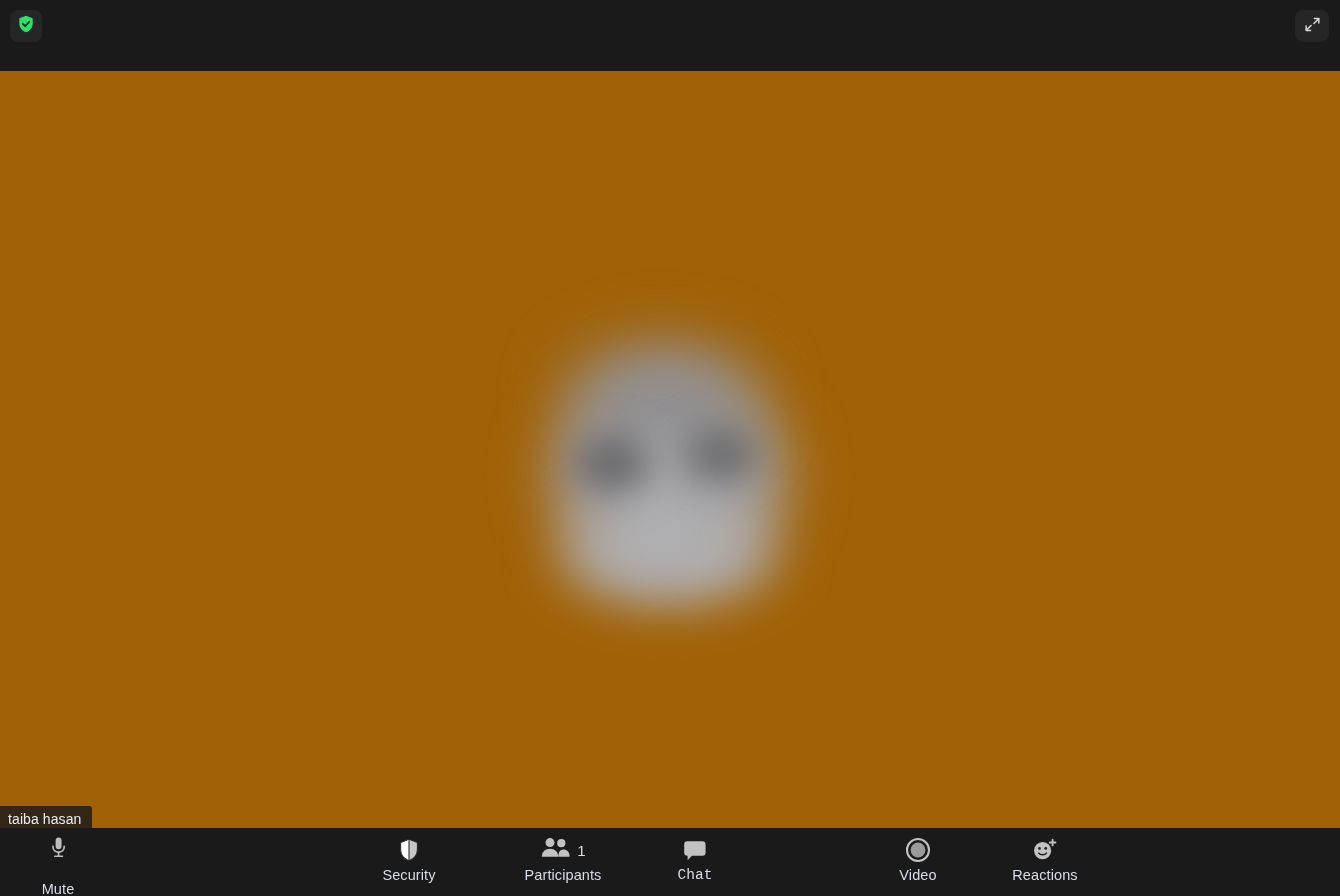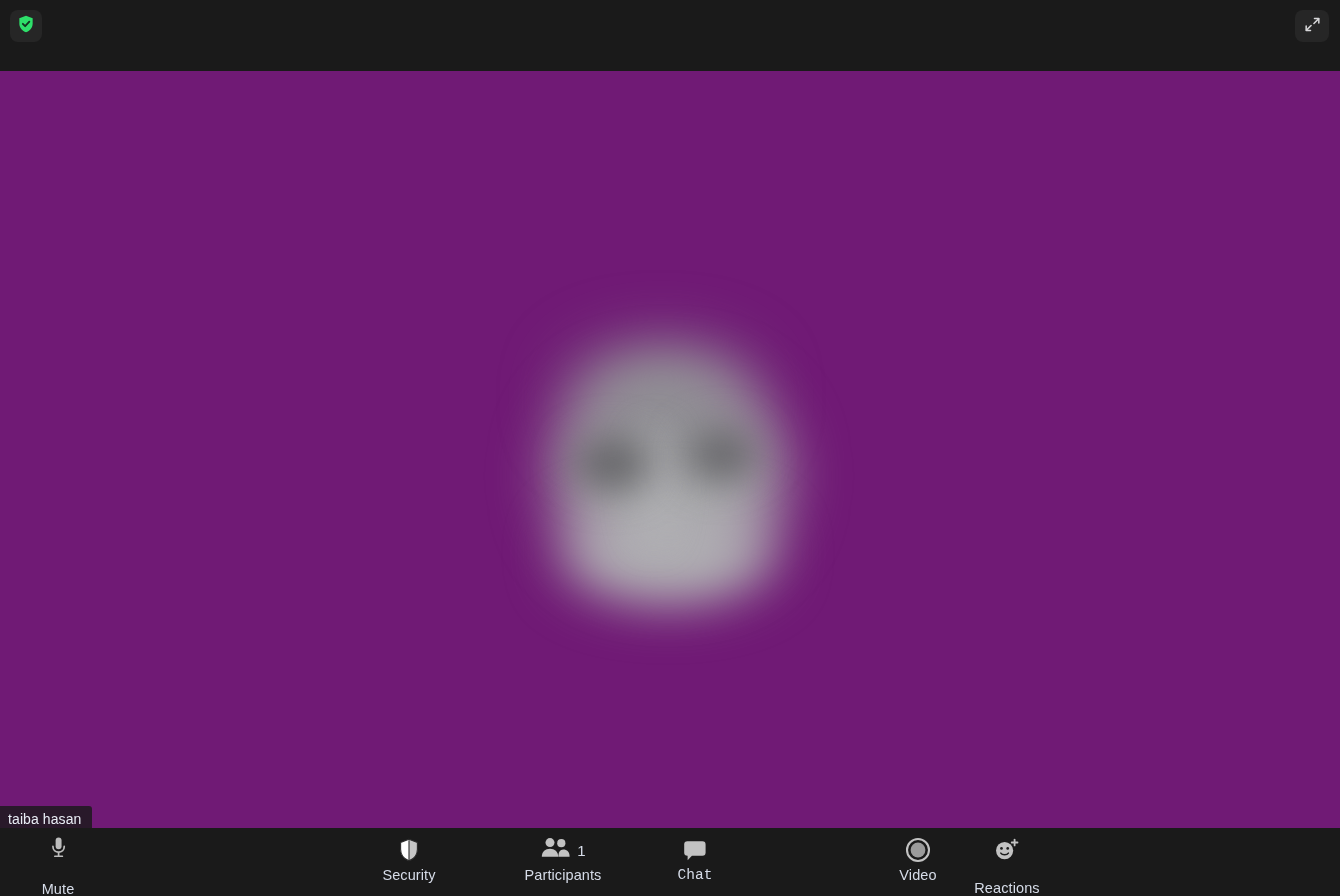--- a/index.html
+++ b/index.html
@@ -23,21 +23,21 @@
   }
   .fs-btn {
     position:absolute; right:11px; top:10px; width:34px; height:32px;
     border-radius:8px; background:#262626;
     display:flex; align-items:center; justify-content:center;
   }
 
   
   .stage {
     position:absolute; left:0; top:71px; width:1340px; height:757px;
-    background:#701a75; overflow:hidden;
+    background:#a16207; overflow:hidden;
   }
   .blur-wrap {
     position:absolute; left:505px; top:240px; width:330px; height:300px;
   }
   .blob {
     position:absolute; border-radius:50%;
     background:#9b9b9e;
     filter:blur(30px);
   }
   .blob-head  { left:48px;  top:62px;  width:232px; height:206px; background:#a8a8ab; }
@@ -182,21 +182,21 @@
     <div class="tb-item" style="left:883px; width:70px;">
       <div class="tb-icon">
         <svg width="26" height="26" viewBox="0 0 26 26">
           <circle cx="13" cy="13" r="11" fill="none" stroke="#c2c2c2" stroke-width="2.1"></circle>
           <circle cx="13" cy="13" r="7.4" fill="#9b9b9b"></circle>
         </svg>
       </div>
       <div class="tb-label">Video</div>
     </div>
 
-    <div class="tb-item" style="left:966px; width:82px;justify-content:space-between;">
+    <div class="tb-item" style="left:1004px; width:82px;">
       <div class="tb-icon">
         <svg width="28" height="26" viewBox="0 0 28 26">
           <circle cx="11.6" cy="13.6" r="8.6" fill="#c2c2c2"></circle>
           <circle cx="8.5" cy="11.4" r="1.35" fill="#1d1d1d"></circle>
           <circle cx="14.7" cy="11.4" r="1.35" fill="#1d1d1d"></circle>
           <path d="M7.8 16.1 C9.2 18.3 14 18.3 15.4 16.1" stroke="#1d1d1d" stroke-width="1.5" fill="none" stroke-linecap="round"></path>
           <line x1="21.6" y1="2.6" x2="21.6" y2="8.4" stroke="#c2c2c2" stroke-width="1.8" stroke-linecap="round"></line>
           <line x1="18.7" y1="5.5" x2="24.5" y2="5.5" stroke="#c2c2c2" stroke-width="1.8" stroke-linecap="round"></line>
         </svg>
       </div>

